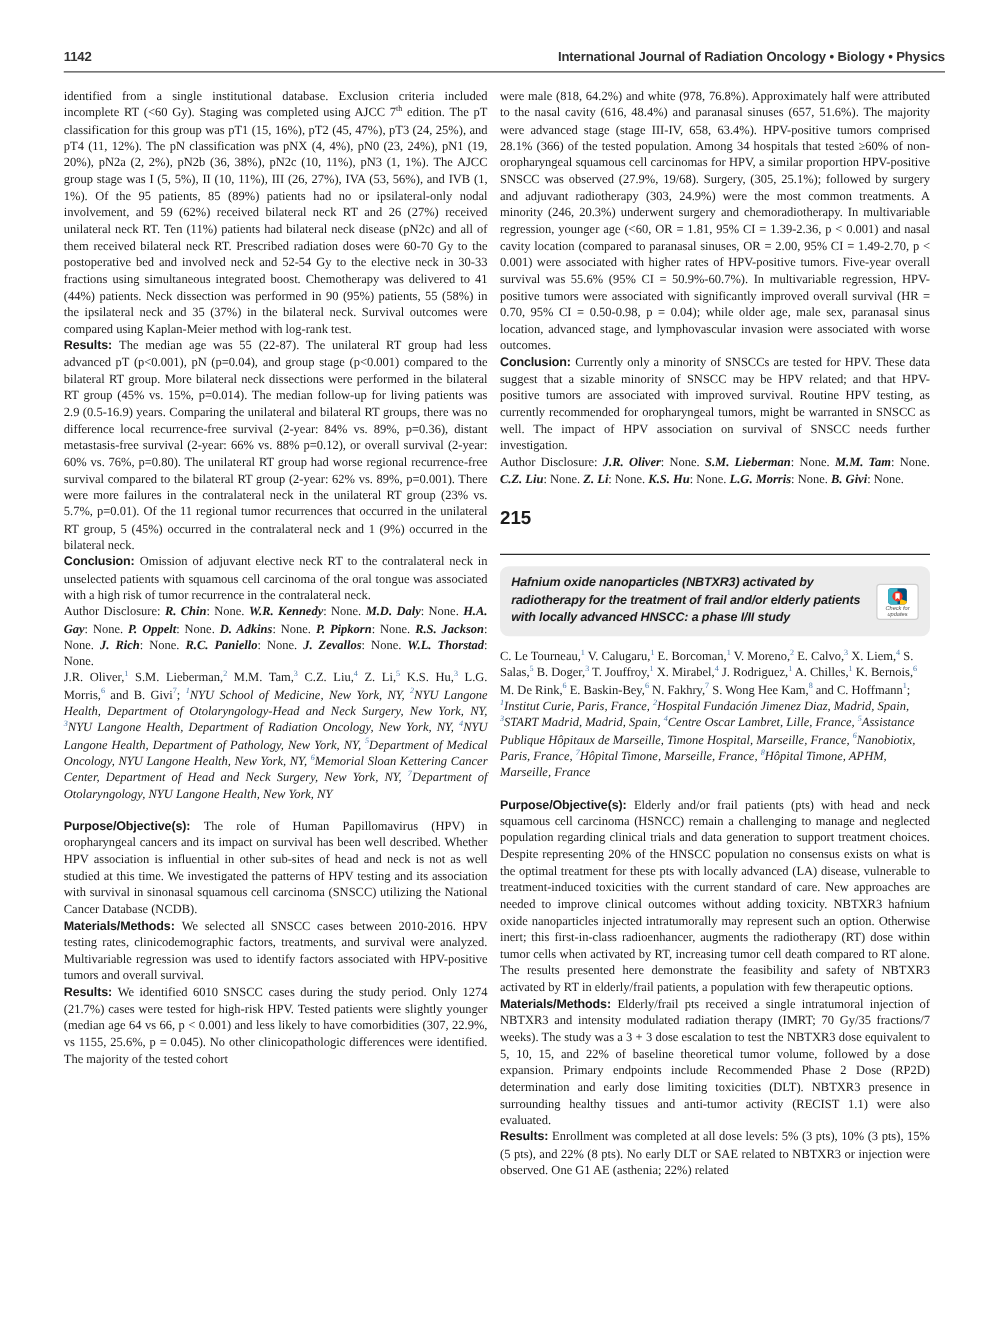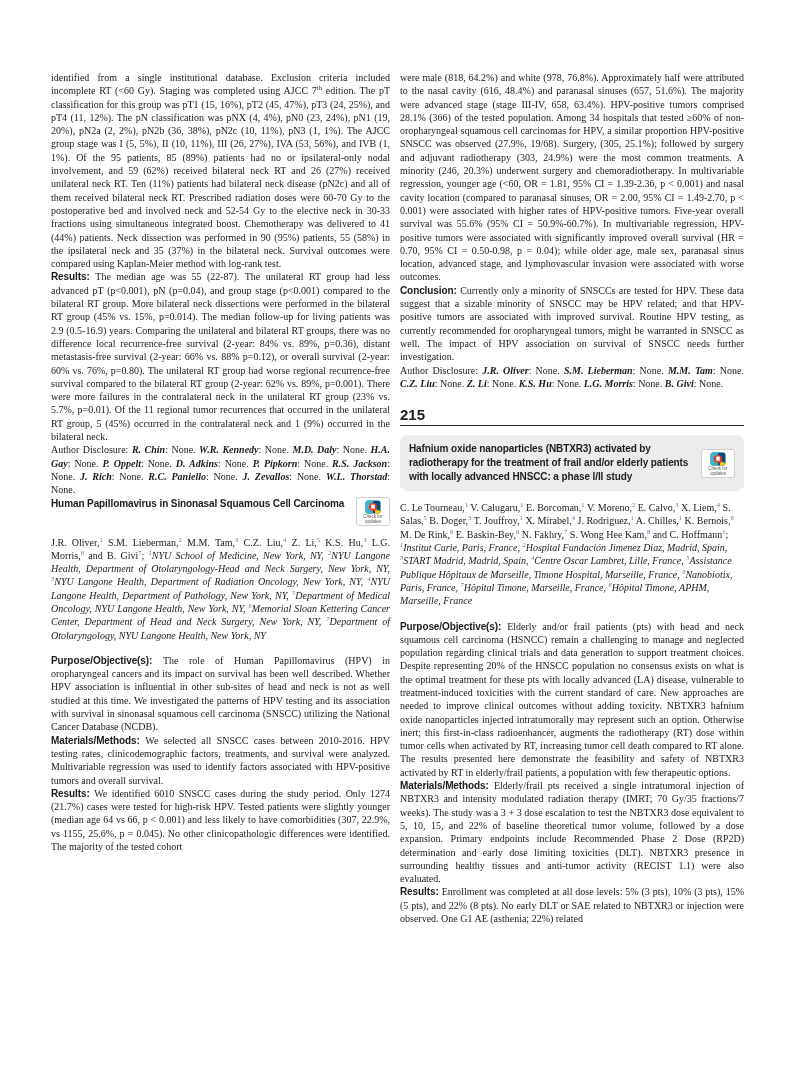--- a/index.html
+++ b/index.html
@@ -15,51 +15,43 @@
   .para{margin:0;font-size:10px;line-height:13.3px;text-align:justify;hyphens:auto;-webkit-hyphens:auto;}
   .align-left{text-align:left;}
   .authors{margin:0 0 12px 0;}
   .f-B{font-family:"Liberation Sans",sans-serif;font-weight:700;font-size:10px;letter-spacing:-0.1px;}
   .f-b{font-weight:700;font-style:italic;}
   .f-u{text-underline-offset:1px;}
   .f-i{font-style:italic;}
   .f-p{font-size:6.5px;vertical-align:super;line-height:0;}
   .f-a{color:#4878a8;}
   .abs-number{font-family:"Liberation Sans",sans-serif;font-weight:700;font-size:15px;
-              color:#1c1c1c;margin:16px 0 9px 0;padding-bottom:2px;border-bottom:1.3px solid #2b2b2b;}
+              color:#1c1c1c;margin:16px 0 9px 0;padding-bottom:20px;border-bottom:1.3px solid #2b2b2b;}
   .title-row{display:flex;align-items:flex-start;gap:10px;margin:0 0 10px 0;}
-  .title-row.boxed{background:#ececec;border-radius:7px;padding:7px 9px;align-items:center;}
+  .title-row.boxed{background:#ececec;border-radius:7px;padding:7px 9px;align-items:center;font-style:italic;}
   .title-text{flex:1;font-family:"Liberation Sans",sans-serif;font-weight:700;
               font-size:10px;line-height:14px;letter-spacing:-0.1px;color:#1c1c1c;}
   .crossmark{flex:0 0 auto;width:30px;display:flex;flex-direction:column;align-items:center;
              background:#ffffff;border:1px solid #cfcfcf;border-radius:3px;padding:2px 1px 1px;cursor:pointer;}
   .cm-label{font-family:"Liberation Sans",sans-serif;font-size:4.5px;line-height:5px;
             text-align:center;color:#555;width:26px;}
 </style>
 </head>
 <body>
 
 <div class="page">
+  <div class="header">
+    <span>1142</span>
+    <span>International Journal of Radiation Oncology • Biology • Physics</span>
+  </div>
   <div class="col col-left">
       <p class="para"><span>identified from a single institutional database. Exclusion criteria included incomplete RT (&lt;60 Gy). Staging was completed using AJCC 7</span><span class="f-p">th</span><span> edition. The pT classification for this group was pT1 (15, 16%), pT2 (45, 47%), pT3 (24, 25%), and pT4 (11, 12%). The pN classification was pNX (4, 4%), pN0 (23, 24%), pN1 (19, 20%), pN2a (2, 2%), pN2b (36, 38%), pN2c (10, 11%), pN3 (1, 1%). The AJCC group stage was I (5, 5%), II (10, 11%), III (26, 27%), IVA (53, 56%), and IVB (1, 1%). Of the 95 patients, 85 (89%) patients had no or ipsilateral-only nodal involvement, and 59 (62%) received bilateral neck RT and 26 (27%) received unilateral neck RT. Ten (11%) patients had bilateral neck disease (pN2c) and all of them received bilateral neck RT. Prescribed radiation doses were 60-70 Gy to the postoperative bed and involved neck and 52-54 Gy to the elective neck in 30-33 fractions using simultaneous integrated boost. Chemotherapy was delivered to 41 (44%) patients. Neck dissection was performed in 90 (95%) patients, 55 (58%) in the ipsilateral neck and 35 (37%) in the bilateral neck. Survival outcomes were compared using Kaplan-Meier method with log-rank test.</span></p>
       <p class="para"><span class="f-B">Results: </span><span>The median age was 55 (22-87). The unilateral RT group had less advanced pT (p&lt;0.001), pN (p=0.04), and group stage (p&lt;0.001) compared to the bilateral RT group. More bilateral neck dissections were performed in the bilateral RT group (45% vs. 15%, p=0.014). The median follow-up for living patients was 2.9 (0.5-16.9) years. Comparing the unilateral and bilateral RT groups, there was no difference local recurrence-free survival (2-year: 84% vs. 89%, p=0.36), distant metastasis-free survival (2-year: 66% vs. 88% p=0.12), or overall survival (2-year: 60% vs. 76%, p=0.80). The unilateral RT group had worse regional recurrence-free survival compared to the bilateral RT group (2-year: 62% vs. 89%, p=0.001). There were more failures in the contralateral neck in the unilateral RT group (23% vs. 5.7%, p=0.01). Of the 11 regional tumor recurrences that occurred in the unilateral RT group, 5 (45%) occurred in the contralateral neck and 1 (9%) occurred in the bilateral neck.</span></p>
+      <p class="para"><span class="f-B">Conclusion: </span><span>Omission of adjuvant elective neck RT to the contralateral neck in unselected patients with squamous cell carcinoma of the oral tongue was associated with a high risk of tumor recurrence in the contralateral neck.</span></p>
       <p class="para"><span class="f-u">Author Disclosure:</span><span> </span><span class="f-b">R. Chin</span><span>: None. </span><span class="f-b">W.R. Kennedy</span><span>: None. </span><span class="f-b">M.D. Daly</span><span>: None. </span><span class="f-b">H.A. Gay</span><span>: None. </span><span class="f-b">P. Oppelt</span><span>: None. </span><span class="f-b">D. Adkins</span><span>: None. </span><span class="f-b">P. Pipkorn</span><span>: None. </span><span class="f-b">R.S. Jackson</span><span>: None. </span><span class="f-b">J. Rich</span><span>: None. </span><span class="f-b">R.C. Paniello</span><span>: None. </span><span class="f-b">J. Zevallos</span><span>: None. </span><span class="f-b">W.L. Thorstad</span><span>: None.</span></p>
-      <div class="title-row">
-        <div class="title-text">Human Papillomavirus in Sinonasal Squamous Cell Carcinoma</div>
-        <span class="crossmark">
-    <svg width="16" height="14" viewBox="0 0 32 28" aria-hidden="true">
-      <rect x="1" y="1" width="30" height="26" rx="5" fill="#00507d"></rect>
-      <path d="M1 6 a5 5 0 0 1 5 -5 h10 v26 h-10 a5 5 0 0 1 -5 -5 z" fill="#3db5c9"></path>
-      <path d="M31 22 a5 5 0 0 1 -5 5 h-6 v-9 z" fill="#ffc20e"></path>
-      <circle cx="16" cy="14" r="8.2" fill="#ee3124"></circle>
-      <path d="M12.6 9.2 h6.8 v10.2 l-3.4 -2.8 -3.4 2.8 z" fill="#ffffff"></path>
-    </svg>
-    <span class="cm-label">Check for updates</span>
-  </span>
-      </div>
       <p class="para authors"><span class="f-u">J.R. Oliver,</span><span class="f-p f-a">1</span><span> S.M. Lieberman,</span><span class="f-p f-a">2</span><span> M.M. Tam,</span><span class="f-p f-a">3</span><span> C.Z. Liu,</span><span class="f-p f-a">4</span><span> Z. Li,</span><span class="f-p f-a">5</span><span> K.S. Hu,</span><span class="f-p f-a">3</span><span> L.G. Morris,</span><span class="f-p f-a">6</span><span> and B. Givi</span><span class="f-p f-a">7</span><span>; </span><span class="f-p f-a f-i">1</span><span class="f-i">NYU School of Medicine, New York, NY, </span><span class="f-p f-a f-i">2</span><span class="f-i">NYU Langone Health, Department of Otolaryngology-Head and Neck Surgery, New York, NY, </span><span class="f-p f-a f-i">3</span><span class="f-i">NYU Langone Health, Department of Radiation Oncology, New York, NY, </span><span class="f-p f-a f-i">4</span><span class="f-i">NYU Langone Health, Department of Pathology, New York, NY, </span><span class="f-p f-a f-i">5</span><span class="f-i">Department of Medical Oncology, NYU Langone Health, New York, NY, </span><span class="f-p f-a f-i">6</span><span class="f-i">Memorial Sloan Kettering Cancer Center, Department of Head and Neck Surgery, New York, NY, </span><span class="f-p f-a f-i">7</span><span class="f-i">Department of Otolaryngology, NYU Langone Health, New York, NY</span></p>
       <p class="para"><span class="f-B">Purpose/Objective(s): </span><span>The role of Human Papillomavirus (HPV) in oropharyngeal cancers and its impact on survival has been well described. Whether HPV association is influential in other sub-sites of head and neck is not as well studied at this time. We investigated the patterns of HPV testing and its association with survival in sinonasal squamous cell carcinoma (SNSCC) utilizing the National Cancer Database (NCDB).</span></p>
       <p class="para"><span class="f-B">Materials/Methods: </span><span>We selected all SNSCC cases between 2010-2016. HPV testing rates, clinicodemographic factors, treatments, and survival were analyzed. Multivariable regression was used to identify factors associated with HPV-positive tumors and overall survival.</span></p>
       <p class="para"><span class="f-B">Results: </span><span>We identified 6010 SNSCC cases during the study period. Only 1274 (21.7%) cases were tested for high-risk HPV. Tested patients were slightly younger (median age 64 vs 66, p &lt; 0.001) and less likely to have comorbidities (307, 22.9%, vs 1155, 25.6%, p = 0.045). No other clinicopathologic differences were identified. The majority of the tested cohort</span></p>
     </div>
   <div class="col col-right">
       <p class="para"><span>were male (818, 64.2%) and white (978, 76.8%). Approximately half were attributed to the nasal cavity (616, 48.4%) and paranasal sinuses (657, 51.6%). The majority were advanced stage (stage III-IV, 658, 63.4%). HPV-positive tumors comprised 28.1% (366) of the tested population. Among 34 hospitals that tested ≥60% of non-oropharyngeal squamous cell carcinomas for HPV, a similar proportion HPV-positive SNSCC was observed (27.9%, 19/68). Surgery, (305, 25.1%); followed by surgery and adjuvant radiotherapy (303, 24.9%) were the most common treatments. A minority (246, 20.3%) underwent surgery and chemoradiotherapy. In multivariable regression, younger age (&lt;60, OR = 1.81, 95% CI = 1.39-2.36, p &lt; 0.001) and nasal cavity location (compared to paranasal sinuses, OR = 2.00, 95% CI = 1.49-2.70, p &lt; 0.001) were associated with higher rates of HPV-positive tumors. Five-year overall survival was 55.6% (95% CI = 50.9%-60.7%). In multivariable regression, HPV-positive tumors were associated with significantly improved overall survival (HR = 0.70, 95% CI = 0.50-0.98, p = 0.04); while older age, male sex, paranasal sinus location, advanced stage, and lymphovascular invasion were associated with worse outcomes.</span></p>
       <p class="para"><span class="f-B">Conclusion: </span><span>Currently only a minority of SNSCCs are tested for HPV. These data suggest that a sizable minority of SNSCC may be HPV related; and that HPV-positive tumors are associated with improved survival. Routine HPV testing, as currently recommended for oropharyngeal tumors, might be warranted in SNSCC as well. The impact of HPV association on survival of SNSCC needs further investigation.</span></p>
       <p class="para"><span class="f-u">Author Disclosure:</span><span> </span><span class="f-b">J.R. Oliver</span><span>: None. </span><span class="f-b">S.M. Lieberman</span><span>: None. </span><span class="f-b">M.M. Tam</span><span>: None. </span><span class="f-b">C.Z. Liu</span><span>: None. </span><span class="f-b">Z. Li</span><span>: None. </span><span class="f-b">K.S. Hu</span><span>: None. </span><span class="f-b">L.G. Morris</span><span>: None. </span><span class="f-b">B. Givi</span><span>: None.</span></p>
       <div class="abs-number">215</div>

